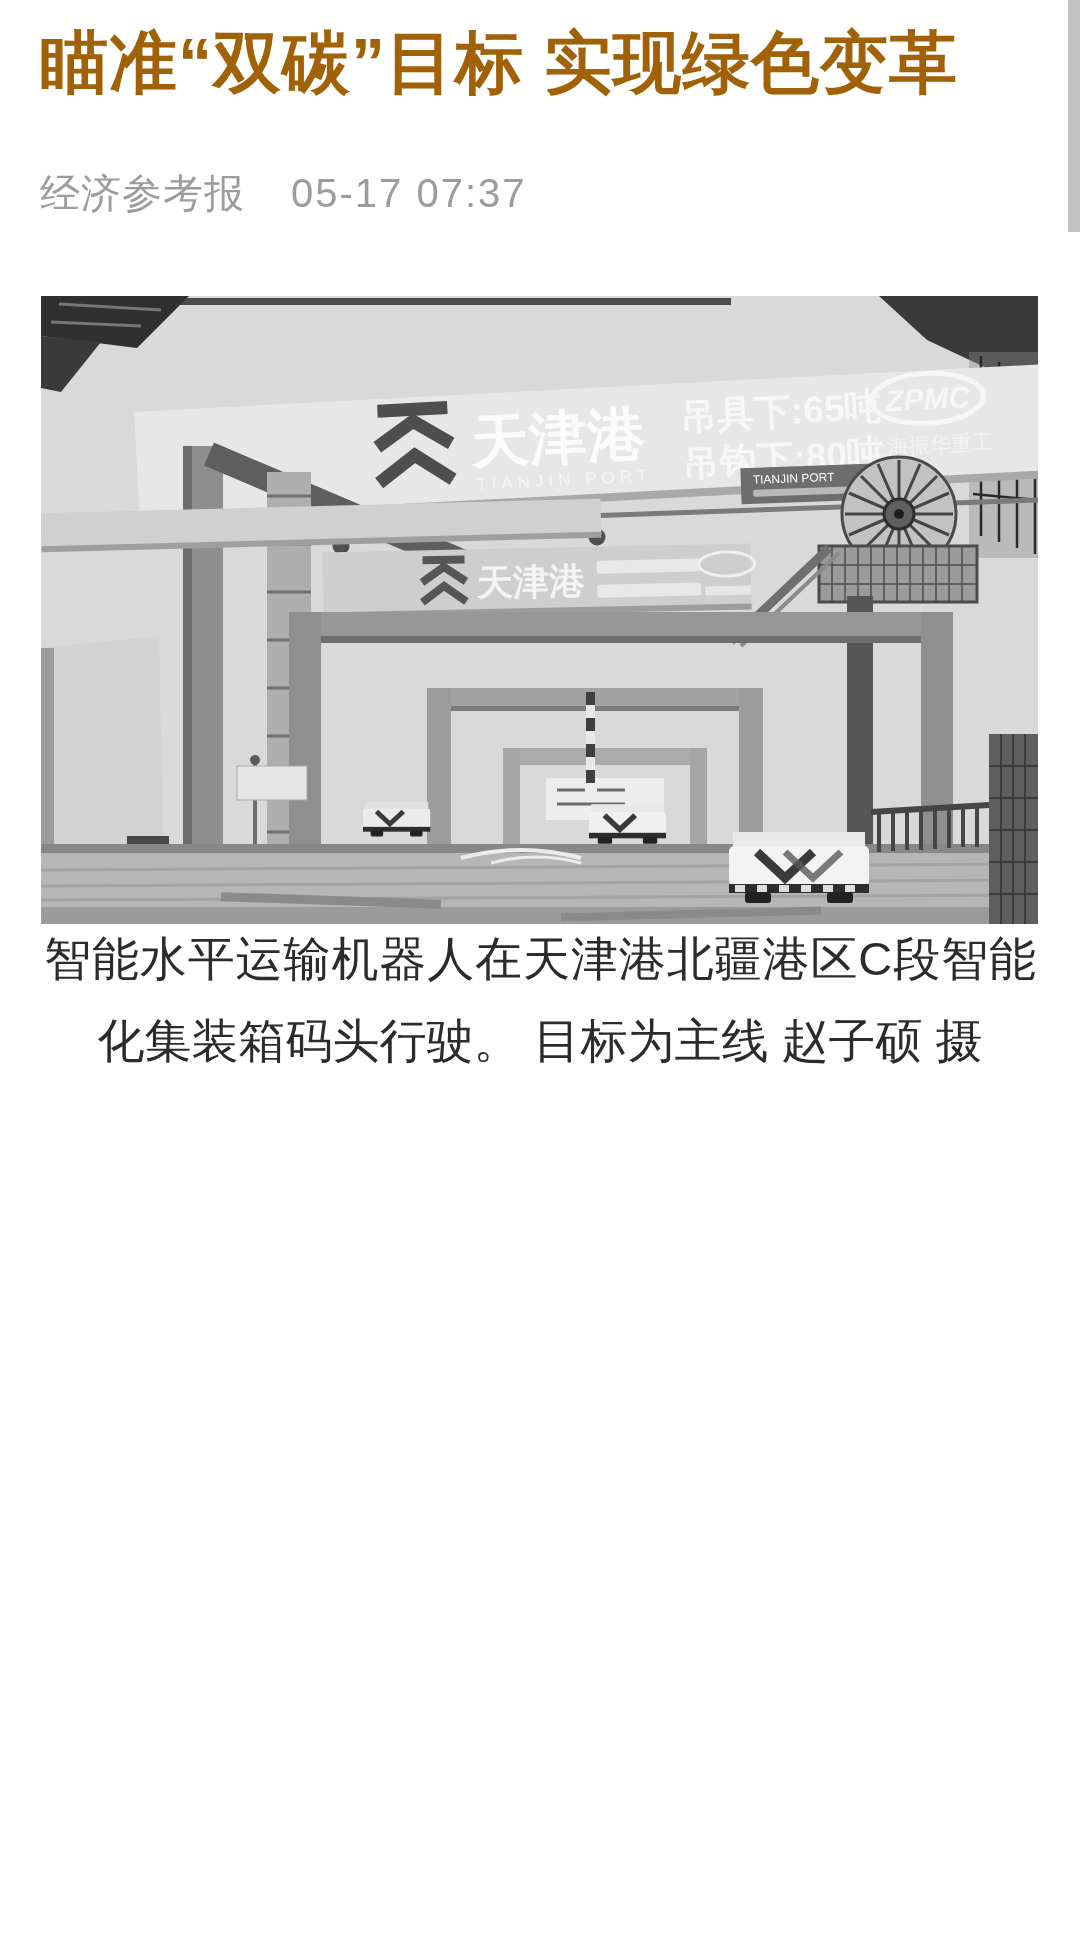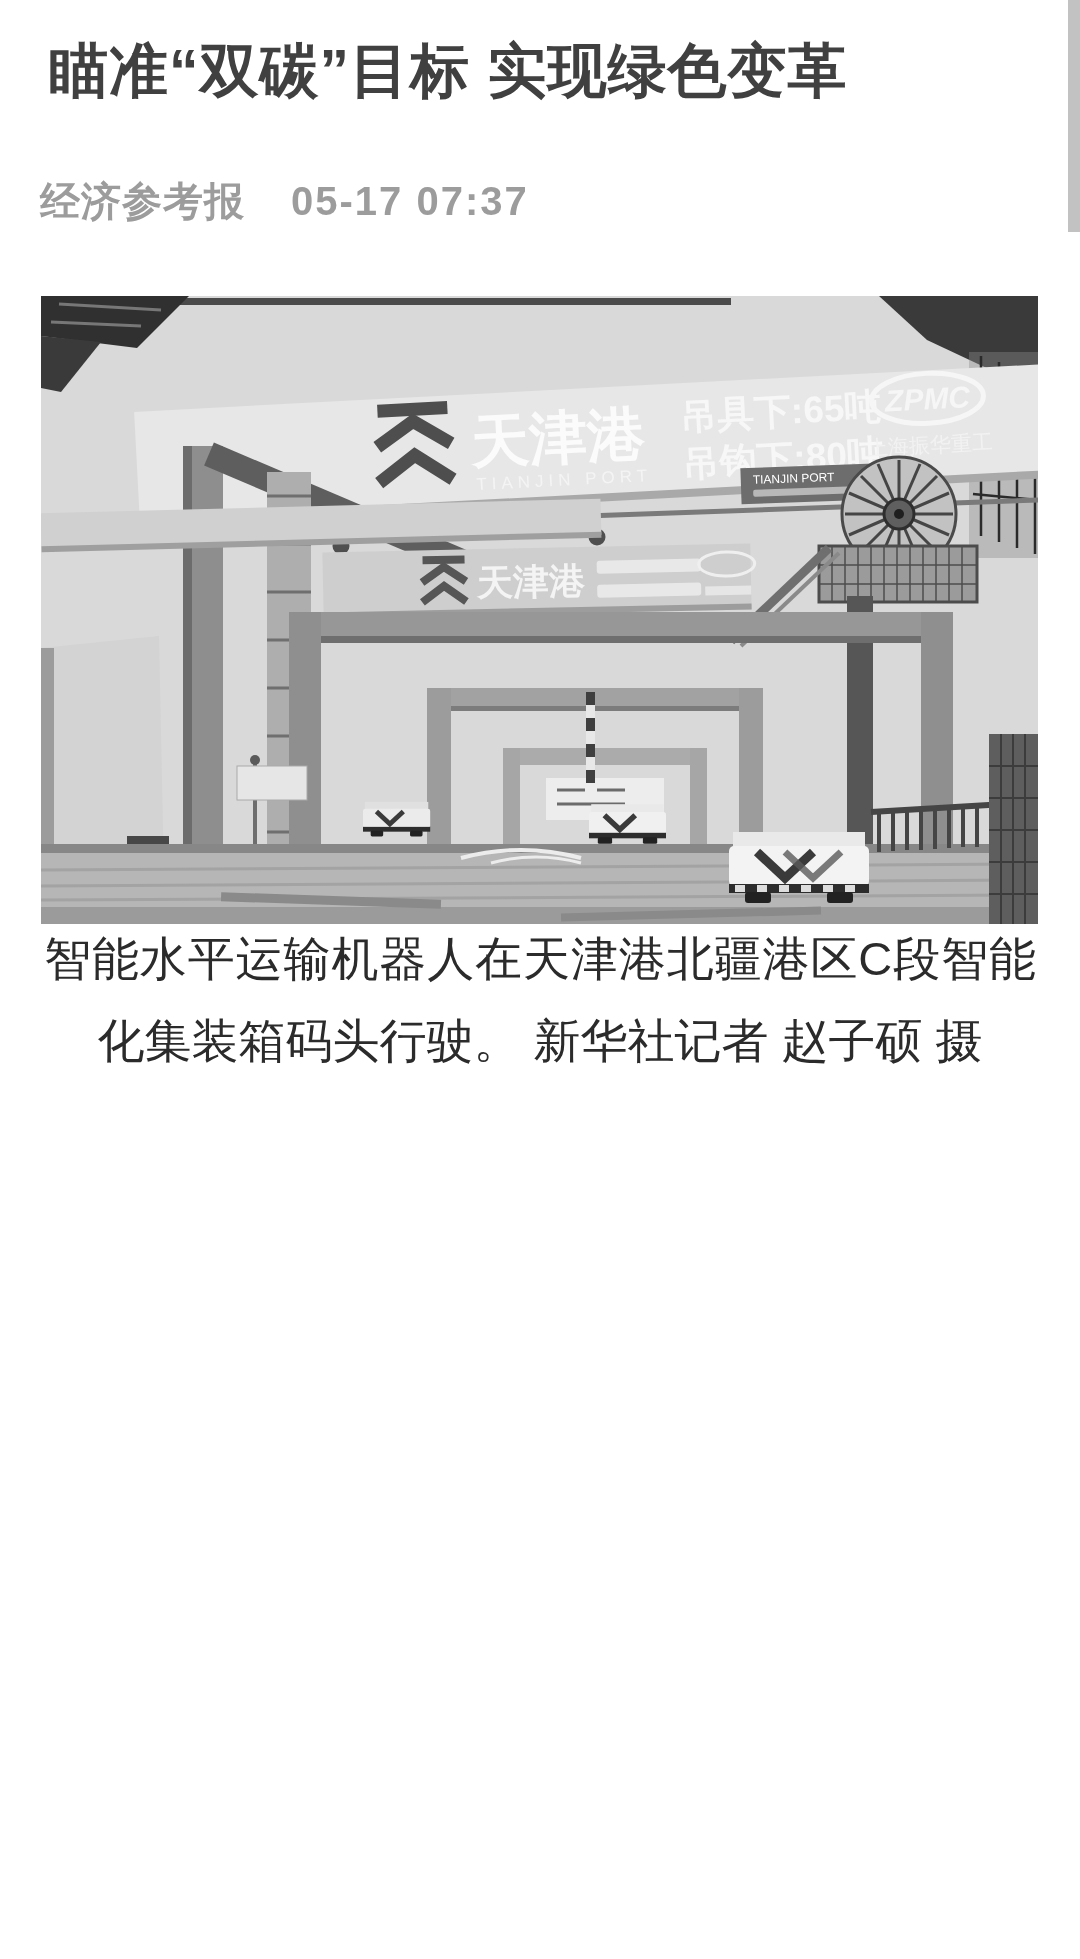--- a/index.html
+++ b/index.html
@@ -10,27 +10,27 @@
     overflow:hidden;
     font-family:"Liberation Sans","DejaVu Sans",sans-serif;
   }
   .scrollbar-thumb{
     position:absolute;top:0;right:0;
     width:12px;height:232px;
     background:#c2c2c2;
   }
   .title{
     position:absolute;left:40px;top:26px;width:1000px;
-    margin:9px;
-    font-size:59px;line-height:72px;font-weight:bold;
-    letter-spacing:1px;color:#404040;
+    margin:0;
+    font-size:68px;line-height:72px;font-weight:bold;
+    letter-spacing:1px;color:#a16207;
   }
   .meta{
-    position:absolute;left:40px;top:174px;
-    font-size:40px;color:#9c9c9c;letter-spacing:1px;font-weight:bold;
+    position:absolute;left:40px;top:166px;
+    font-size:40px;color:#9c9c9c;letter-spacing:1px;
   }
   .meta .time{margin-left:46px;letter-spacing:2px;}
   .photo{
     position:absolute;left:41px;top:296px;margin:0;
     width:997px;height:628px;background:#d9d9d9;
   }
   .photo svg{display:block;}
   .caption{
     position:absolute;left:44px;top:918px;width:992px;margin:0;
     font-size:47px;line-height:82px;color:#2b2b2b;
@@ -311,16 +311,16 @@
         <rect x="4" y="4" width="132" height="18" fill="#e0e0e0"></rect>
         <rect x="0" y="18" width="140" height="40" rx="5" fill="#ebebeb"></rect>
         <path d="M28,24 L56,50 L84,24" stroke="#3a3a3a" stroke-width="10" fill="none"></path>
         <rect x="0" y="56" width="140" height="10" fill="#2d2d2d"></rect>
         <rect x="16" y="64" width="26" height="12" rx="3" fill="#222222"></rect>
         <rect x="98" y="64" width="26" height="12" rx="3" fill="#222222"></rect>
       </g>
     </svg>
   </figure>
 
-  <p class="caption">智能水平运输机器人在天津港北疆港区C段智能化集装箱码头行驶。 新华社记者 赵子硕 摄</p>
+  <p class="caption">智能水平运输机器人在天津港北疆港区C段智能化集装箱码头行驶。 目标为主线 赵子硕 摄</p>
 
 
 </div>
 
 </body></html>

